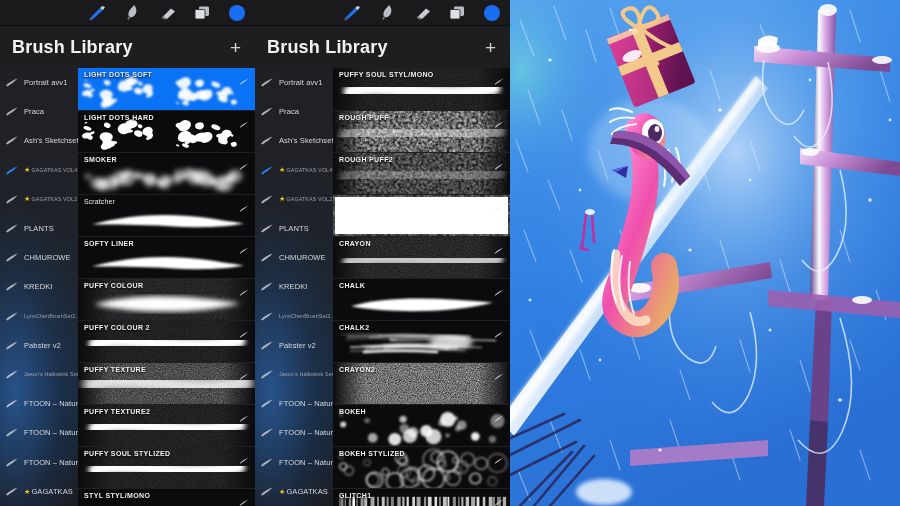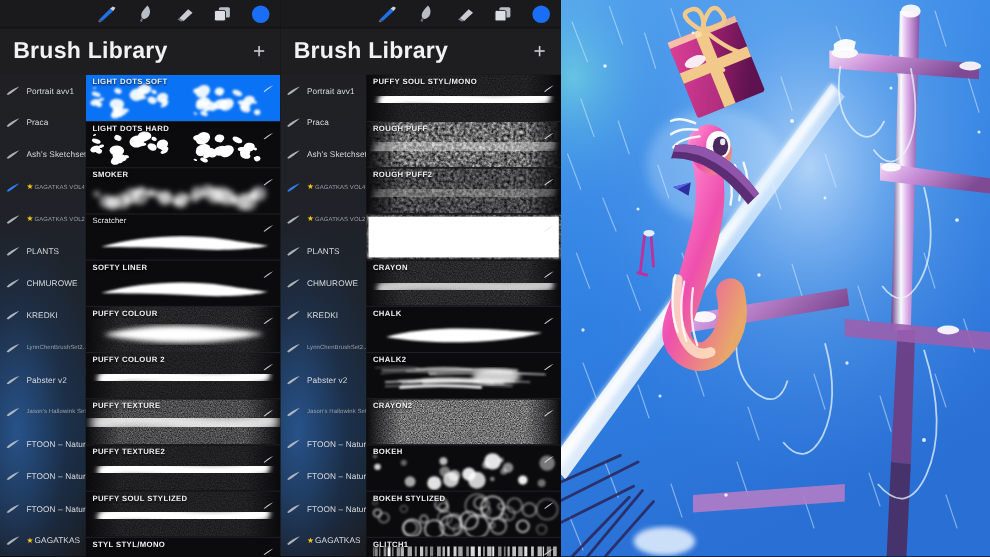--- a/index.html
+++ b/index.html
@@ -22,21 +22,21 @@
   .tool svg { display:block; }
 
   .libpanel {
     position:absolute; top:26px; left:0; width:255px; height:480px;
     background:#1e1e20; display:flex; flex-direction:column;
   }
   .libheader {
     height:42px; flex:0 0 42px; display:flex; align-items:center;
     padding:0 14px 0 12px; justify-content:space-between;
   }
-  .libtitle { color:#f2f2f4; font-size:21px; font-weight:bold; letter-spacing:.2px; }
+  .libtitle { color:#f2f2f4; font-size:18px; font-weight:bold; letter-spacing:.2px; }
   .plus { color:#cfcfd4; font-size:19px; line-height:1; font-weight:300; }
 
   .libbody { flex:1 1 auto; display:flex; min-height:0; }
 
   
   .setlist {
     width:78px; flex:0 0 78px; position:relative; overflow:hidden;
     background:
       radial-gradient(120% 55% at 20% 74%, rgba(44,98,168,.72) 0%, rgba(30,62,110,.30) 48%, rgba(26,26,30,0) 78%),
       linear-gradient(180deg,#202024 0%,#1f2228 30%,#1d2733 56%,#1a2a3c 74%,#192430 88%,#1b1c20 100%);

